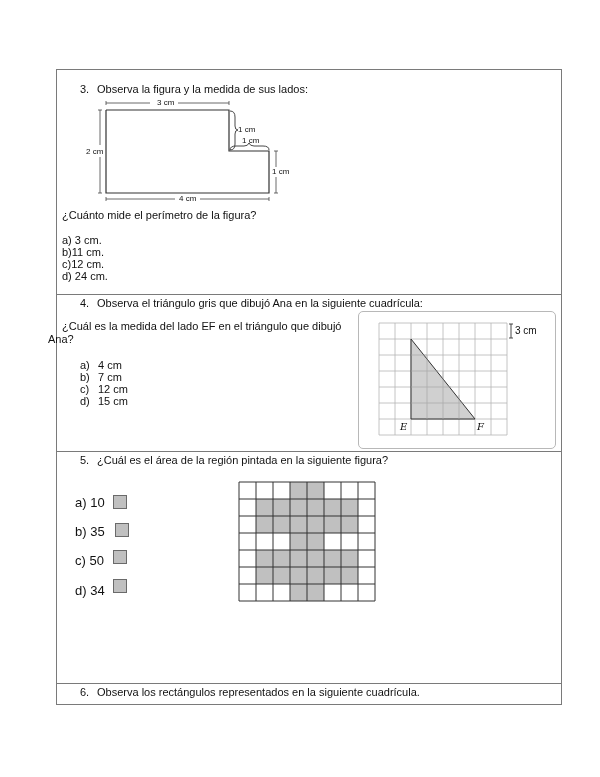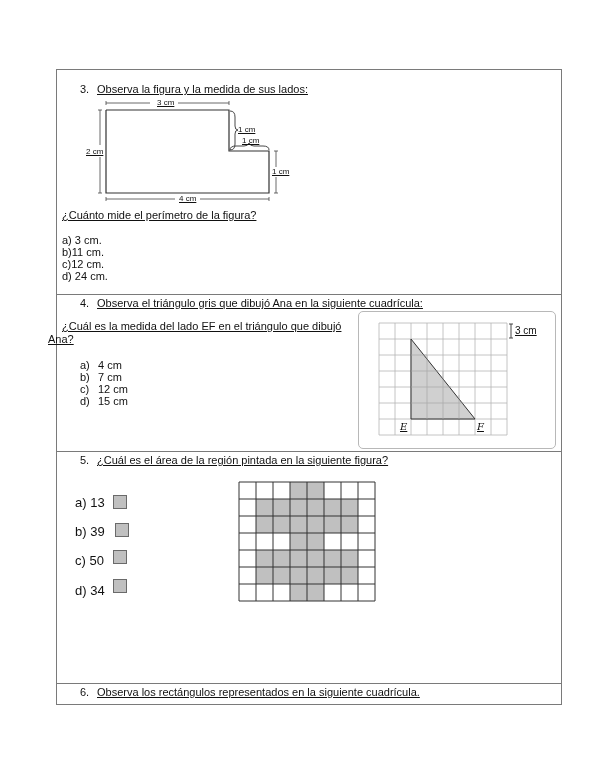--- a/index.html
+++ b/index.html
@@ -2,21 +2,21 @@
 <html><head>
 <meta charset="utf-8">
 <style>
   html, body { margin: 0; padding: 0; background: #ffffff; }
   body { width: 600px; height: 777px; position: relative; overflow: hidden;
          font-family: "Liberation Sans", sans-serif; color: #111; }
   .abs { position: absolute; }
   .frame { position: absolute; left: 56px; top: 69px; width: 506px; height: 636px;
            border: 1px solid #7a7a7a; box-sizing: border-box; }
   .hline { position: absolute; left: 56px; width: 506px; height: 0; border-top: 1px solid #7a7a7a; }
-  .txt { position: absolute; font-size: 11px; line-height: 13px; white-space: nowrap; text-decoration: underline; }
+  .txt { position: absolute; font-size: 11px; line-height: 13px; white-space: nowrap; }
   .qnum { position: absolute; font-size: 11px; line-height: 13px; }
   .opt { position: absolute; font-size: 11px; line-height: 12.3px; white-space: nowrap; }
   .opt5 { position: absolute; font-size: 13px; line-height: 15px; white-space: nowrap; }
   .chk { position: absolute; width: 14px; height: 14px; background: #c0c0c0;
          border: 1px solid #6a6a6a; box-sizing: border-box; }
   .panel4 { position: absolute; left: 358px; top: 311px; width: 198px; height: 138px;
             border: 1px solid #b8b8b8; border-radius: 5px; box-sizing: border-box; }
 </style>
 </head>
 <body>
@@ -134,25 +134,25 @@
   <span class="txt" style="left:515px; top:325px; font-size:10px; line-height:12px">3 cm</span>
   <span class="txt" style="left:400px; top:420px; font-family:'DejaVu Serif', serif; font-style:italic; font-size:10px">E</span>
   <span class="txt" style="left:477px; top:420px; font-family:'DejaVu Serif', serif; font-style:italic; font-size:10px">F</span>
 </section>
 
 <section>
   <span class="qnum" style="left:80px; top:454px">5.</span>
   <span class="txt" style="left:97px; top:454px">¿Cuál es el área de la región pintada en la siguiente figura?</span>
 
   <div>
-    <span class="opt5" style="left:75px; top:495px">a) 13</span>
+    <span class="opt5" style="left:75px; top:495px">a) 10</span>
     <span class="chk" style="left:113px; top:495px"></span>
   </div>
   <div>
-    <span class="opt5" style="left:75px; top:524px">b) 39</span>
+    <span class="opt5" style="left:75px; top:524px">b) 35</span>
     <span class="chk" style="left:115px; top:523px"></span>
   </div>
   <div>
     <span class="opt5" style="left:75px; top:553px">c) 50</span>
     <span class="chk" style="left:113px; top:550px"></span>
   </div>
   <div>
     <span class="opt5" style="left:75px; top:583px">d) 34</span>
     <span class="chk" style="left:113px; top:579px"></span>
   </div>

